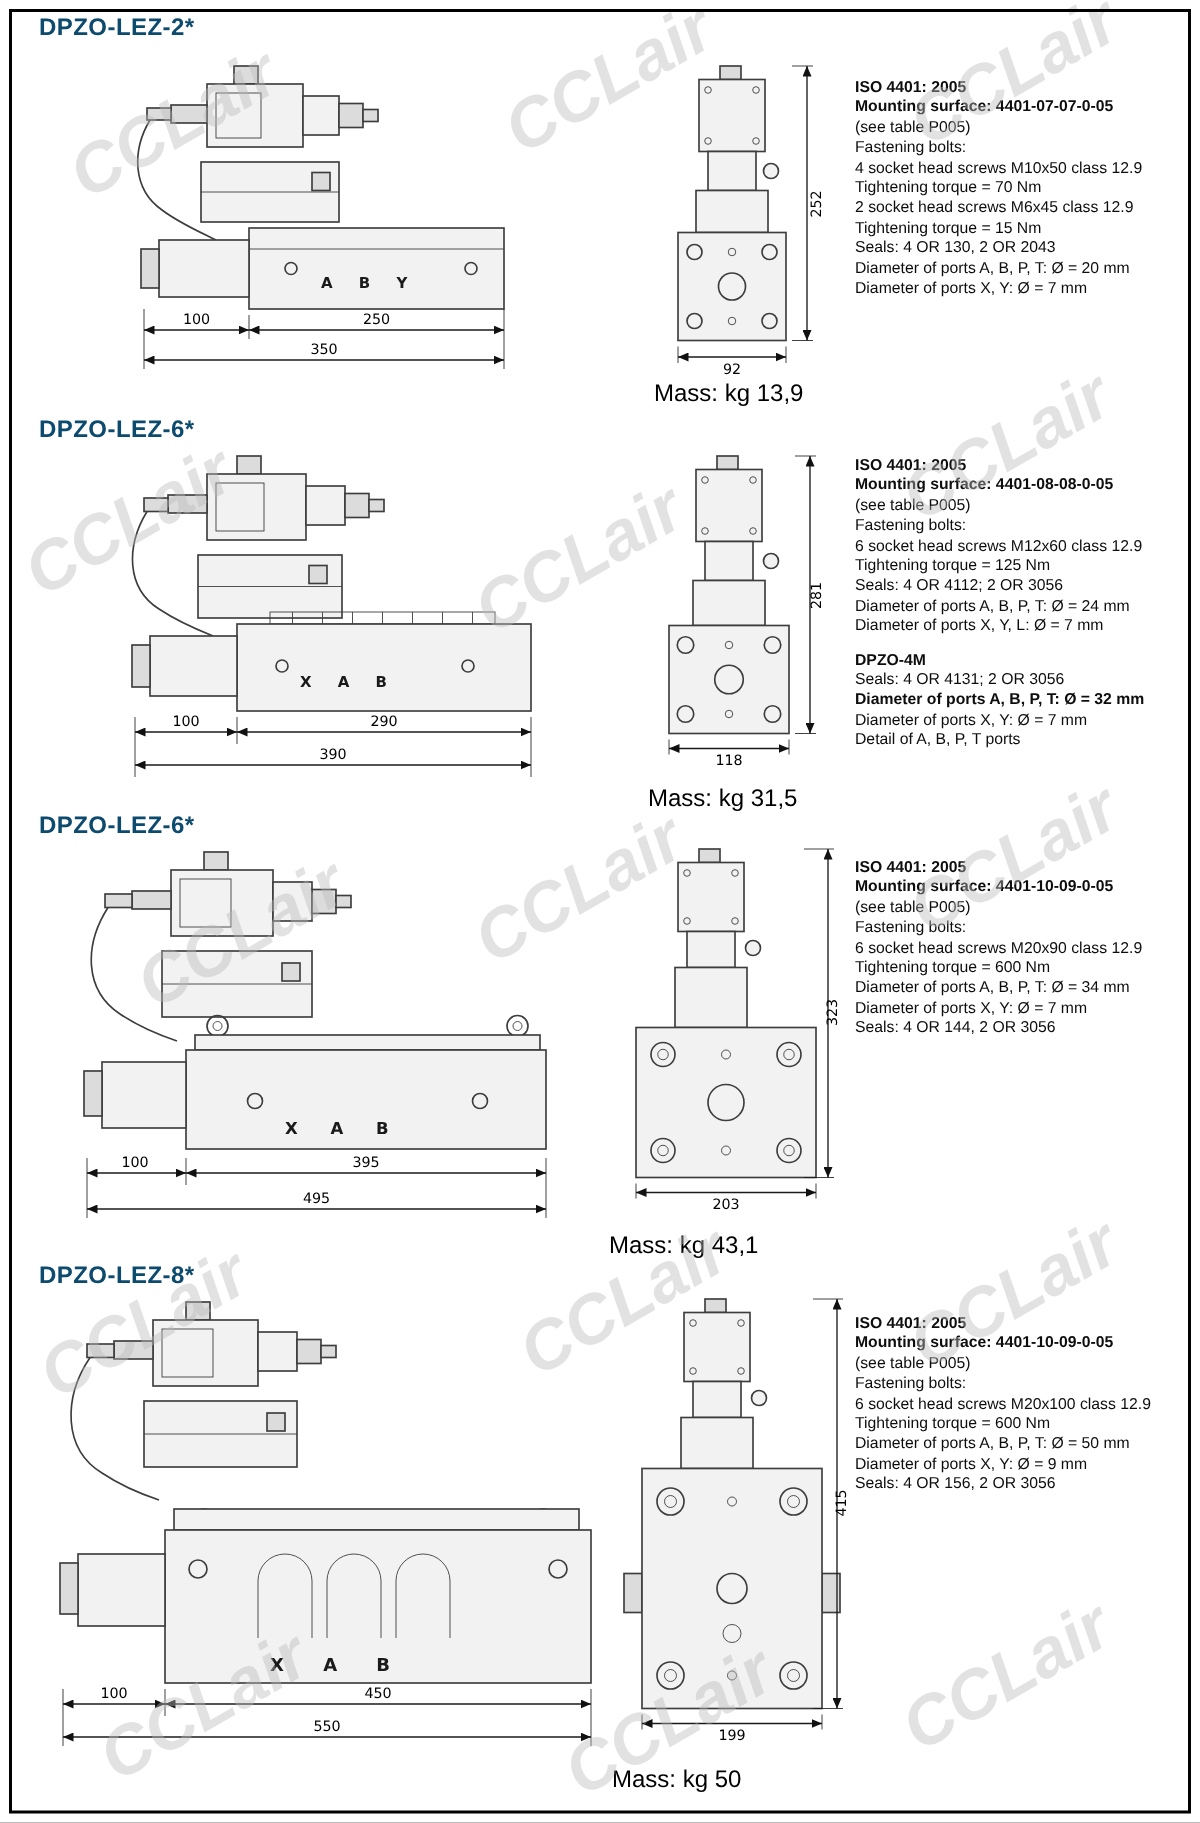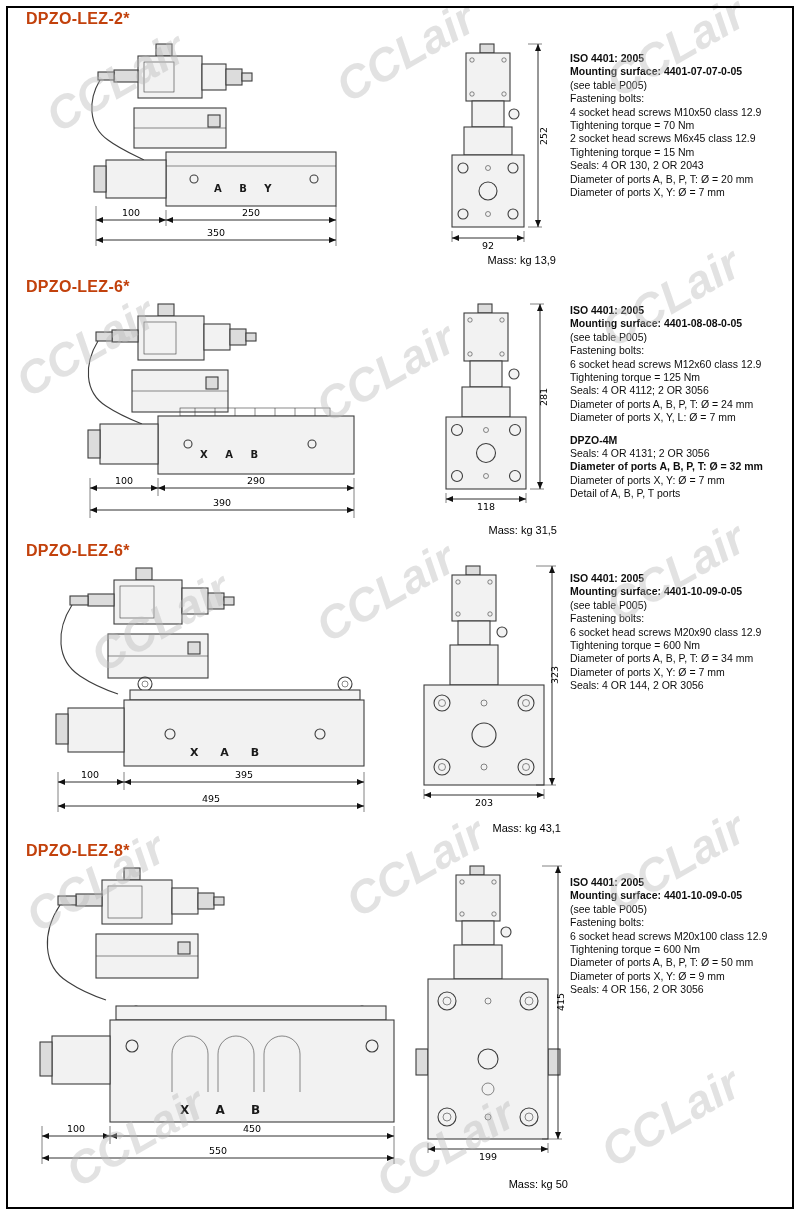--- a/index.html
+++ b/index.html
@@ -2,26 +2,26 @@
 <html><head>
 <meta charset="utf-8">
 <style>
   html,body{margin:0;padding:0;background:#888;}
   .page{position:relative;width:800px;height:1215px;background:#fff;overflow:hidden;
         font-family:"Liberation Sans",sans-serif;color:#111;}
   .frame{position:absolute;left:6px;top:6px;right:6px;bottom:6px;border:2px solid #000;
          pointer-events:none;z-index:5;}
   .sec{position:absolute;left:8px;right:8px;z-index:2;}
   .title{position:absolute;left:18px;top:2px;margin:0;font-size:16px;font-weight:700;
-         letter-spacing:.3px;color:#c2410c;}
+         letter-spacing:.3px;color:#0c4a6e;}
   .specs{position:absolute;width:232px;}
   .sl{font-size:10.5px;line-height:13.4px;white-space:nowrap;color:#0d0d0d;}
   .sl.b{font-weight:700;}
   .sl.gap{margin-top:9px;}
-  .mass{position:absolute;font-size:11px;text-align:right;color:#000;}
+  .mass{position:absolute;font-size:16px;text-align:left;color:#000;}
   .draw{position:absolute;}
   .draw .fl{fill:#f2f2f2;stroke:#3d3d3d;stroke-width:1.1;}
   .draw .fd{fill:#dcdcdc;stroke:#3d3d3d;stroke-width:1.1;}
   .draw .ln{fill:none;stroke:#3d3d3d;stroke-width:1.1;}
   .draw .thin{fill:none;stroke:#3d3d3d;stroke-width:.6;}
   .draw .dim{stroke:#1a1a1a;stroke-width:.9;fill:none;}
   .draw .ext{stroke:#1a1a1a;stroke-width:.55;}
   .draw .dt{font:9.5px "DejaVu Sans",sans-serif;fill:#000;}
   .draw .pl{font:700 10px "DejaVu Sans",sans-serif;fill:#1a1a1a;letter-spacing:7px;}
   .draw .pl2{font:700 11px "DejaVu Sans",sans-serif;fill:#1a1a1a;letter-spacing:9px;}

